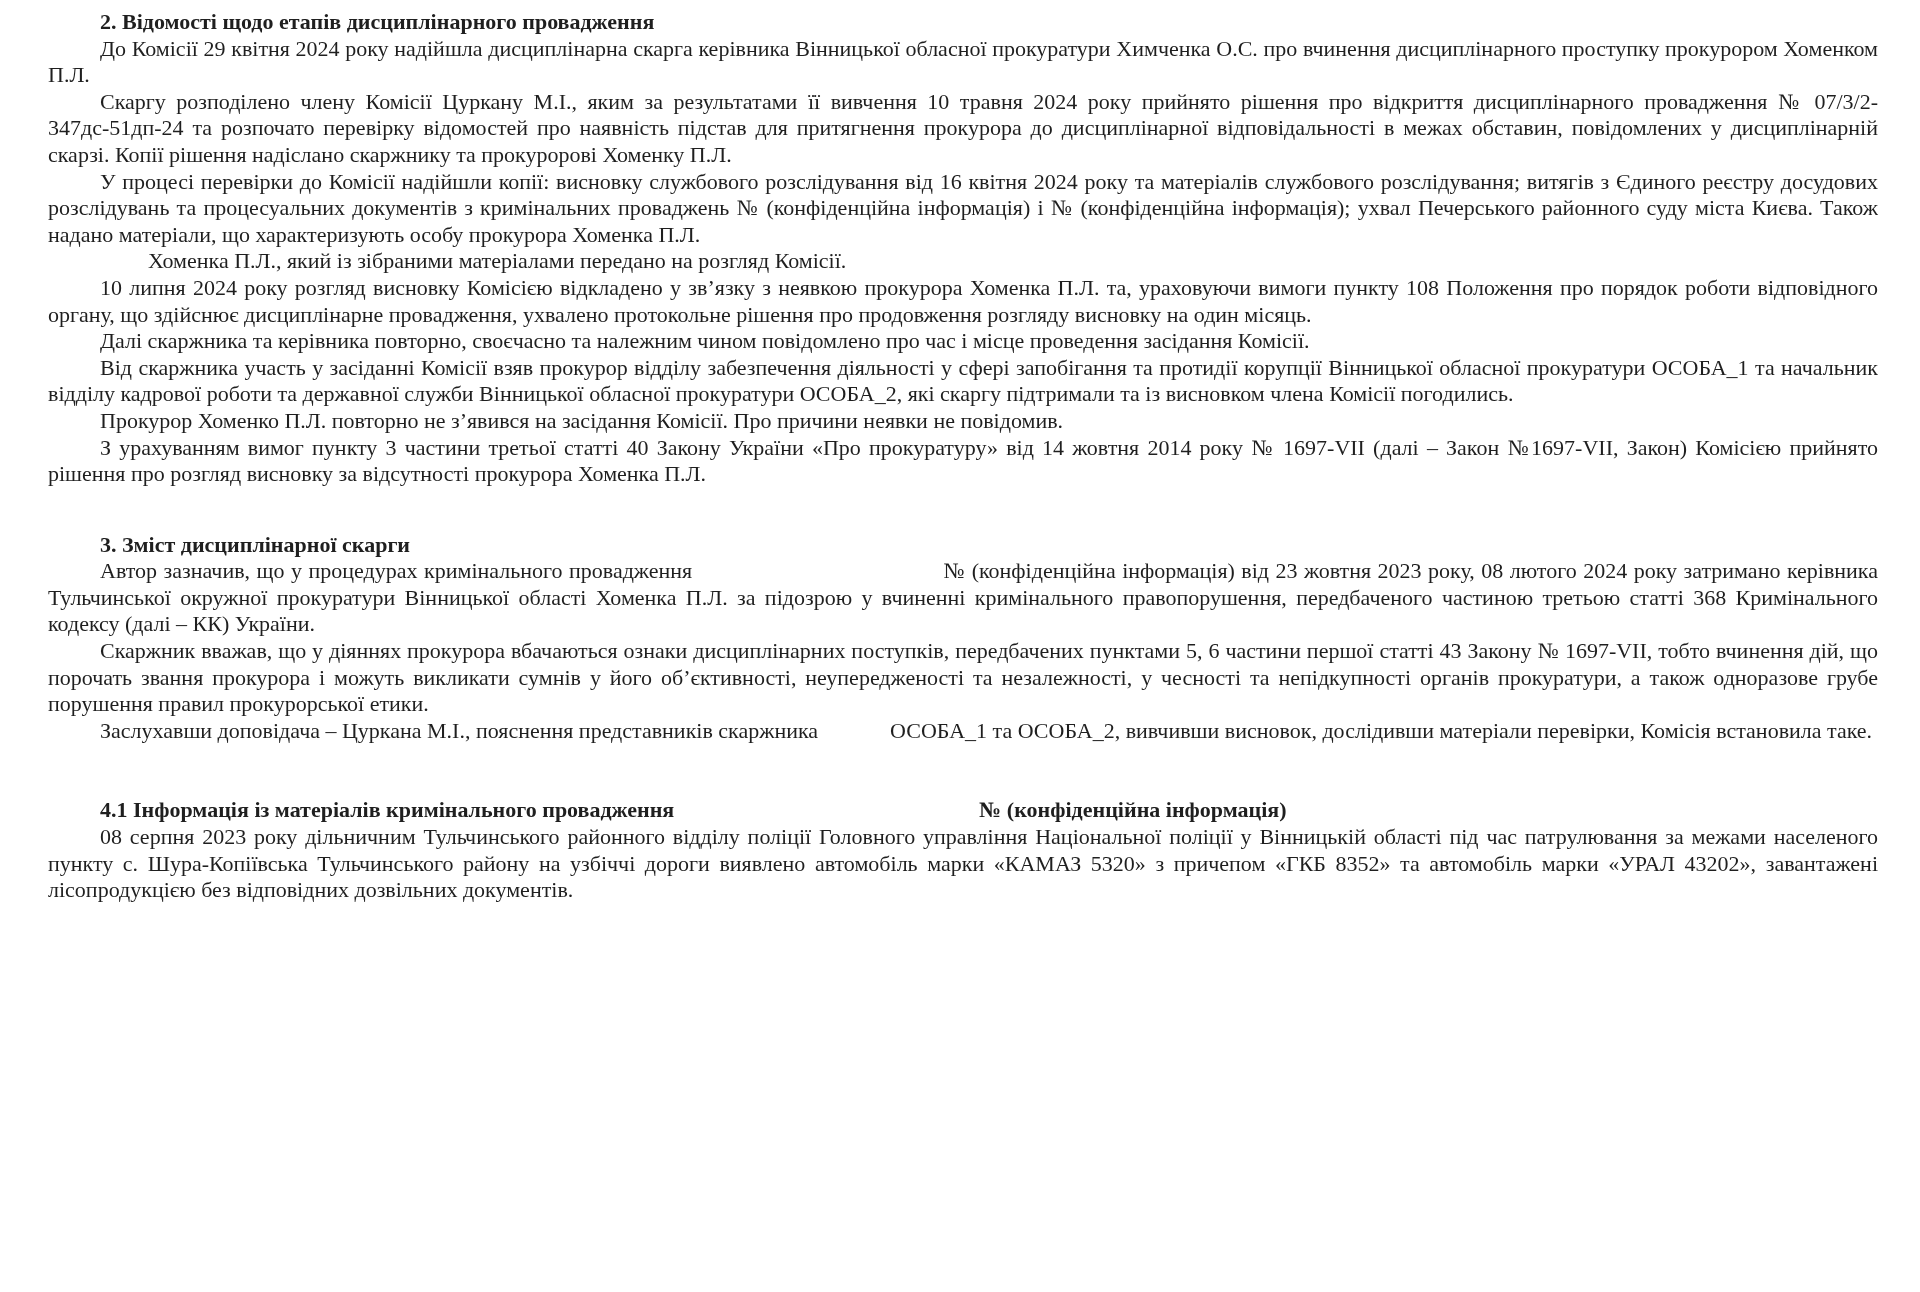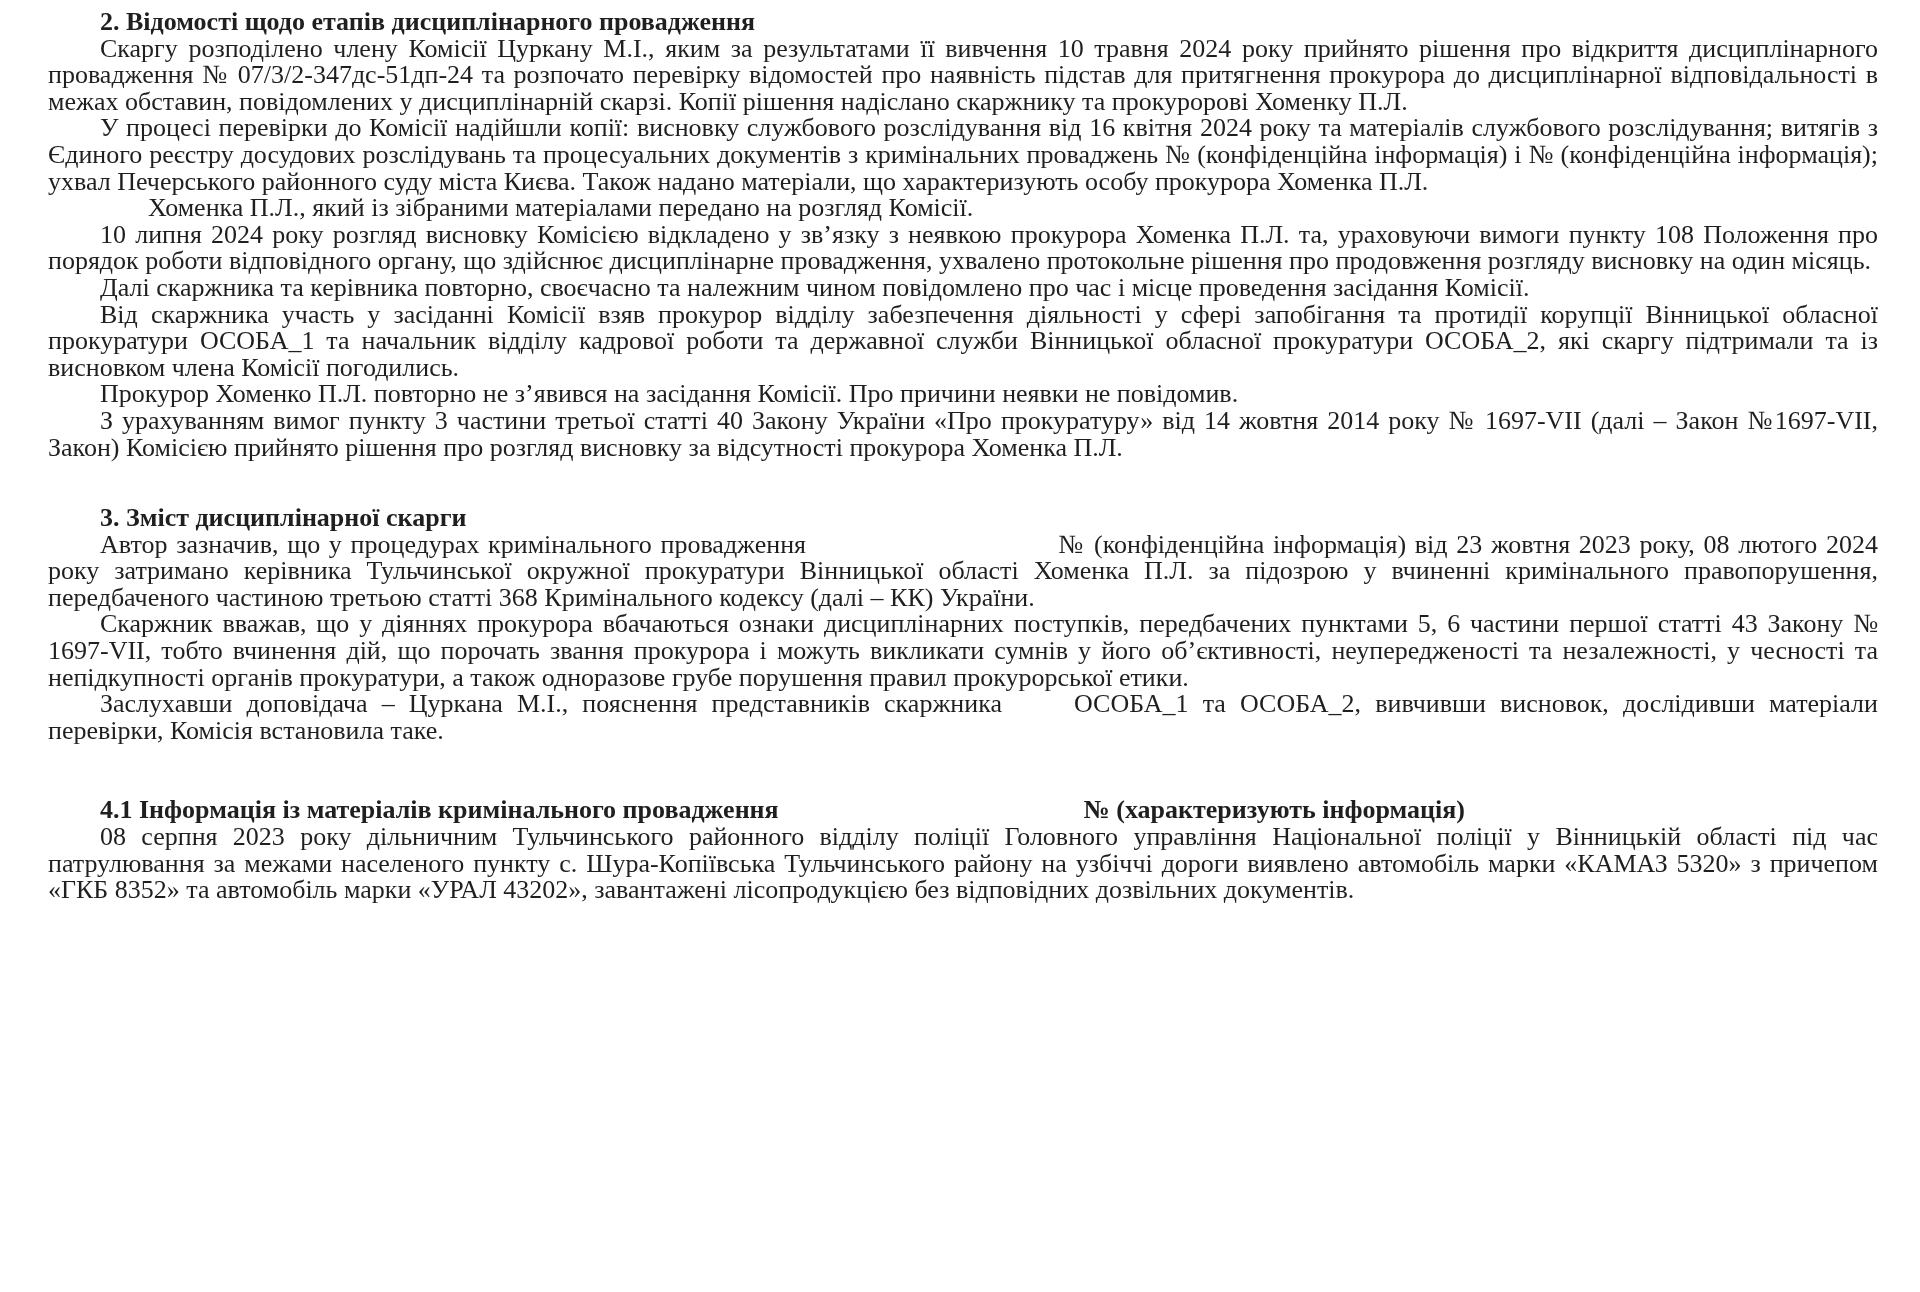--- a/index.html
+++ b/index.html
@@ -2,21 +2,21 @@
 <html lang="uk"><head>
 <meta charset="utf-8">
 <style>
   html, body { margin: 0; padding: 0; background: #ffffff; }
   .doc {
     box-sizing: border-box;
     width: 1920px;
     min-height: 1292px;
     padding: 9px 42px 20px 48px;
     font-family: "Liberation Serif", "DejaVu Serif", serif;
-    font-size: 26px;
+    font-size: 22px;
     line-height: 26.6px;
     color: #1f1f1f;
     text-align: justify;
     background: #ffffff;
   }
   .p    { text-indent: 52px; }
   .h    { font-weight: bold; text-indent: 52px; text-align: left; }
   .jl   { text-indent: 52px; text-align: justify; text-align-last: justify; }
   .hang { text-indent: 100px; text-align: left; font-family: Liberation Serif, serif; }
   .mt1  { margin-top: 44px; }
@@ -25,20 +25,21 @@
   .gap-b { display: inline-block; width: 72px; }
   .gap-c { display: inline-block; width: 305px; }
 </style>
 </head>
 <body>
 
 <div class="doc">
 
   <div class="h">2. Відомості щодо етапів дисциплінарного провадження</div>
 
+  <div class="p">До Комісії 29 квітня 2024 року надійшла дисциплінарна скарга керівника Вінницької обласної прокуратури Химченка О.С. про вчинення дисциплінарного проступку прокурором Хоменком П.Л.</div>
 
   <div class="p">Скаргу розподілено члену Комісії Цуркану М.І., яким за результатами її вивчення 10 травня 2024 року прийнято рішення про відкриття дисциплінарного провадження № 07/3/2-347дс-51дп-24 та розпочато перевірку відомостей про наявність підстав для притягнення прокурора до дисциплінарної відповідальності в межах обставин, повідомлених у дисциплінарній скарзі. Копії рішення надіслано скаржнику та прокуророві Хоменку П.Л.</div>
 
   <div class="p">У процесі перевірки до Комісії надійшли копії: висновку службового розслідування від 16 квітня 2024 року та матеріалів службового розслідування; витягів з Єдиного реєстру досудових розслідувань та процесуальних документів з кримінальних проваджень № (конфіденційна інформація) і № (конфіденційна інформація); ухвал Печерського районного суду міста Києва. Також надано матеріали, що характеризують особу прокурора Хоменка П.Л.</div>
 
   <div class="hang">Хоменка П.Л., який із зібраними матеріалами передано на розгляд Комісії.</div>
 
   <div class="p">10 липня 2024 року розгляд висновку Комісією відкладено у зв’язку з неявкою прокурора Хоменка П.Л. та, ураховуючи вимоги пункту 108 Положення про порядок роботи відповідного органу, що здійснює дисциплінарне провадження, ухвалено протокольне рішення про продовження розгляду висновку на один місяць.</div>
 
   <div class="p">Далі скаржника та керівника повторно, своєчасно та належним чином повідомлено про час і місце проведення засідання Комісії.</div>
@@ -51,17 +52,17 @@
 
   <div class="h mt1">3. Зміст дисциплінарної скарги</div>
 
   <div class="p"><span>Автор зазначив, що у процедурах кримінального провадження</span><span class="gap-a"></span><span>№ (конфіденційна інформація) від 23 жовтня 2023 року, 08 лютого 2024 року затримано керівника Тульчинської окружної прокуратури Вінницької області Хоменка П.Л. за підозрою у вчиненні кримінального правопорушення, передбаченого частиною третьою статті 368 Кримінального кодексу (далі – КК) України.</span></div>
 
   <div class="p">Скаржник вважав, що у діяннях прокурора вбачаються ознаки дисциплінарних поступків, передбачених пунктами 5, 6 частини першої статті 43 Закону № 1697-VII, тобто вчинення дій, що порочать звання прокурора і можуть викликати сумнів у його об’єктивності, неупередженості та незалежності, у чесності та непідкупності органів прокуратури, а також одноразове грубе порушення правил прокурорської етики.</div>
 
 
   <div class="p"><span>Заслухавши доповідача – Цуркана М.І., пояснення представників скаржника</span><span class="gap-b"></span><span>ОСОБА_1 та ОСОБА_2, вивчивши висновок, дослідивши матеріали перевірки, Комісія встановила таке.</span></div>
 
-  <div class="h mt2"><span>4.1 Інформація із матеріалів кримінального провадження</span><span class="gap-c"></span><span>№ (характеризують інформація)</span></div>
+  <div class="h mt2"><span>4.1 Інформація із матеріалів кримінального провадження</span><span class="gap-c"></span><span>№ (конфіденційна інформація)</span></div>
 
   <div class="p">08 серпня 2023 року дільничним Тульчинського районного відділу поліції Головного управління Національної поліції у Вінницькій області під час патрулювання за межами населеного пункту с. Шура-Копіївська Тульчинського району на узбіччі дороги виявлено автомобіль марки «КАМАЗ 5320» з причепом «ГКБ 8352» та автомобіль марки «УРАЛ 43202», завантажені лісопродукцією без відповідних дозвільних документів.</div>
 
 </div>
 
 </body></html>

